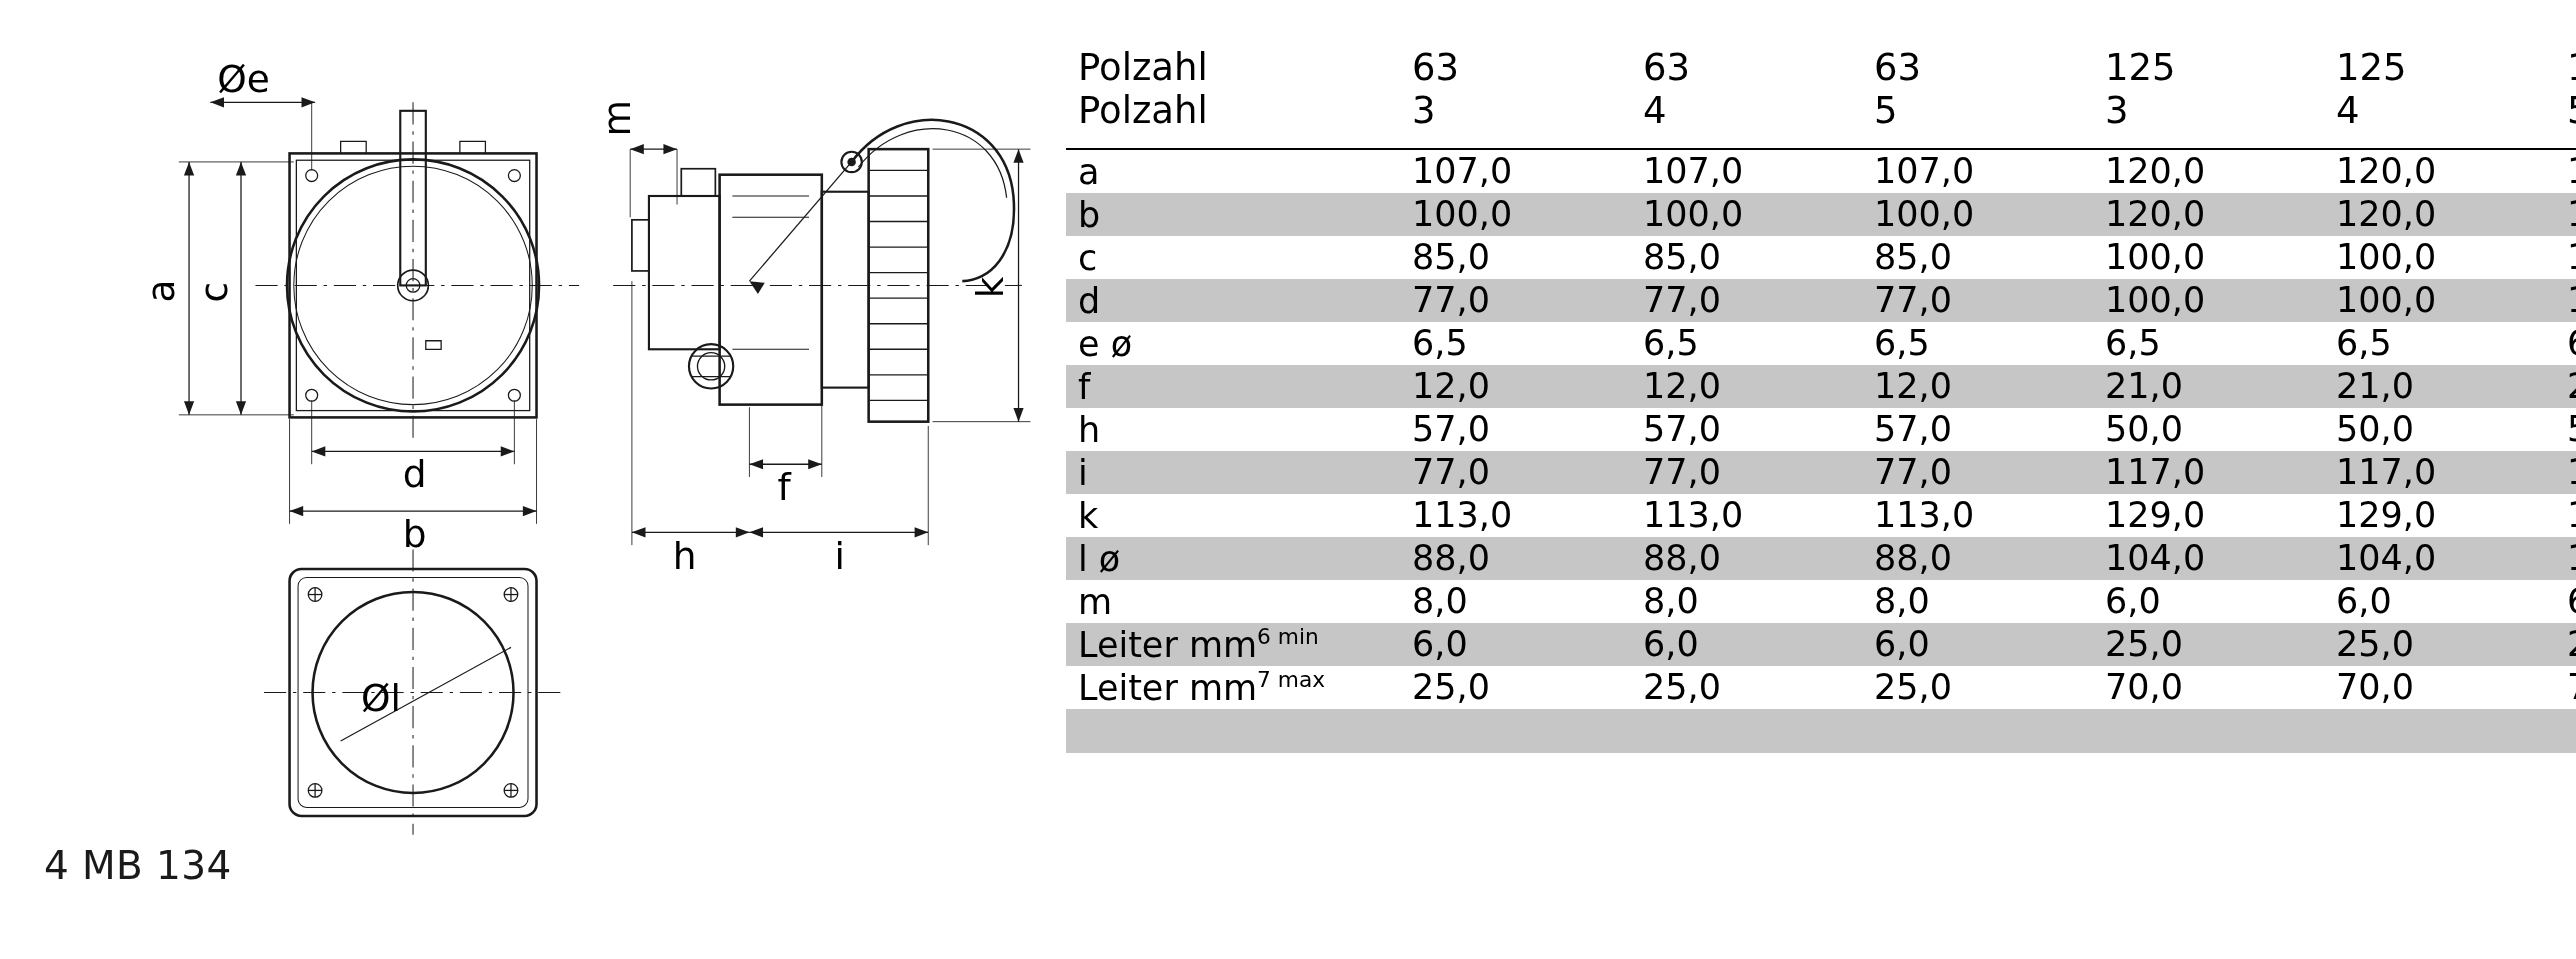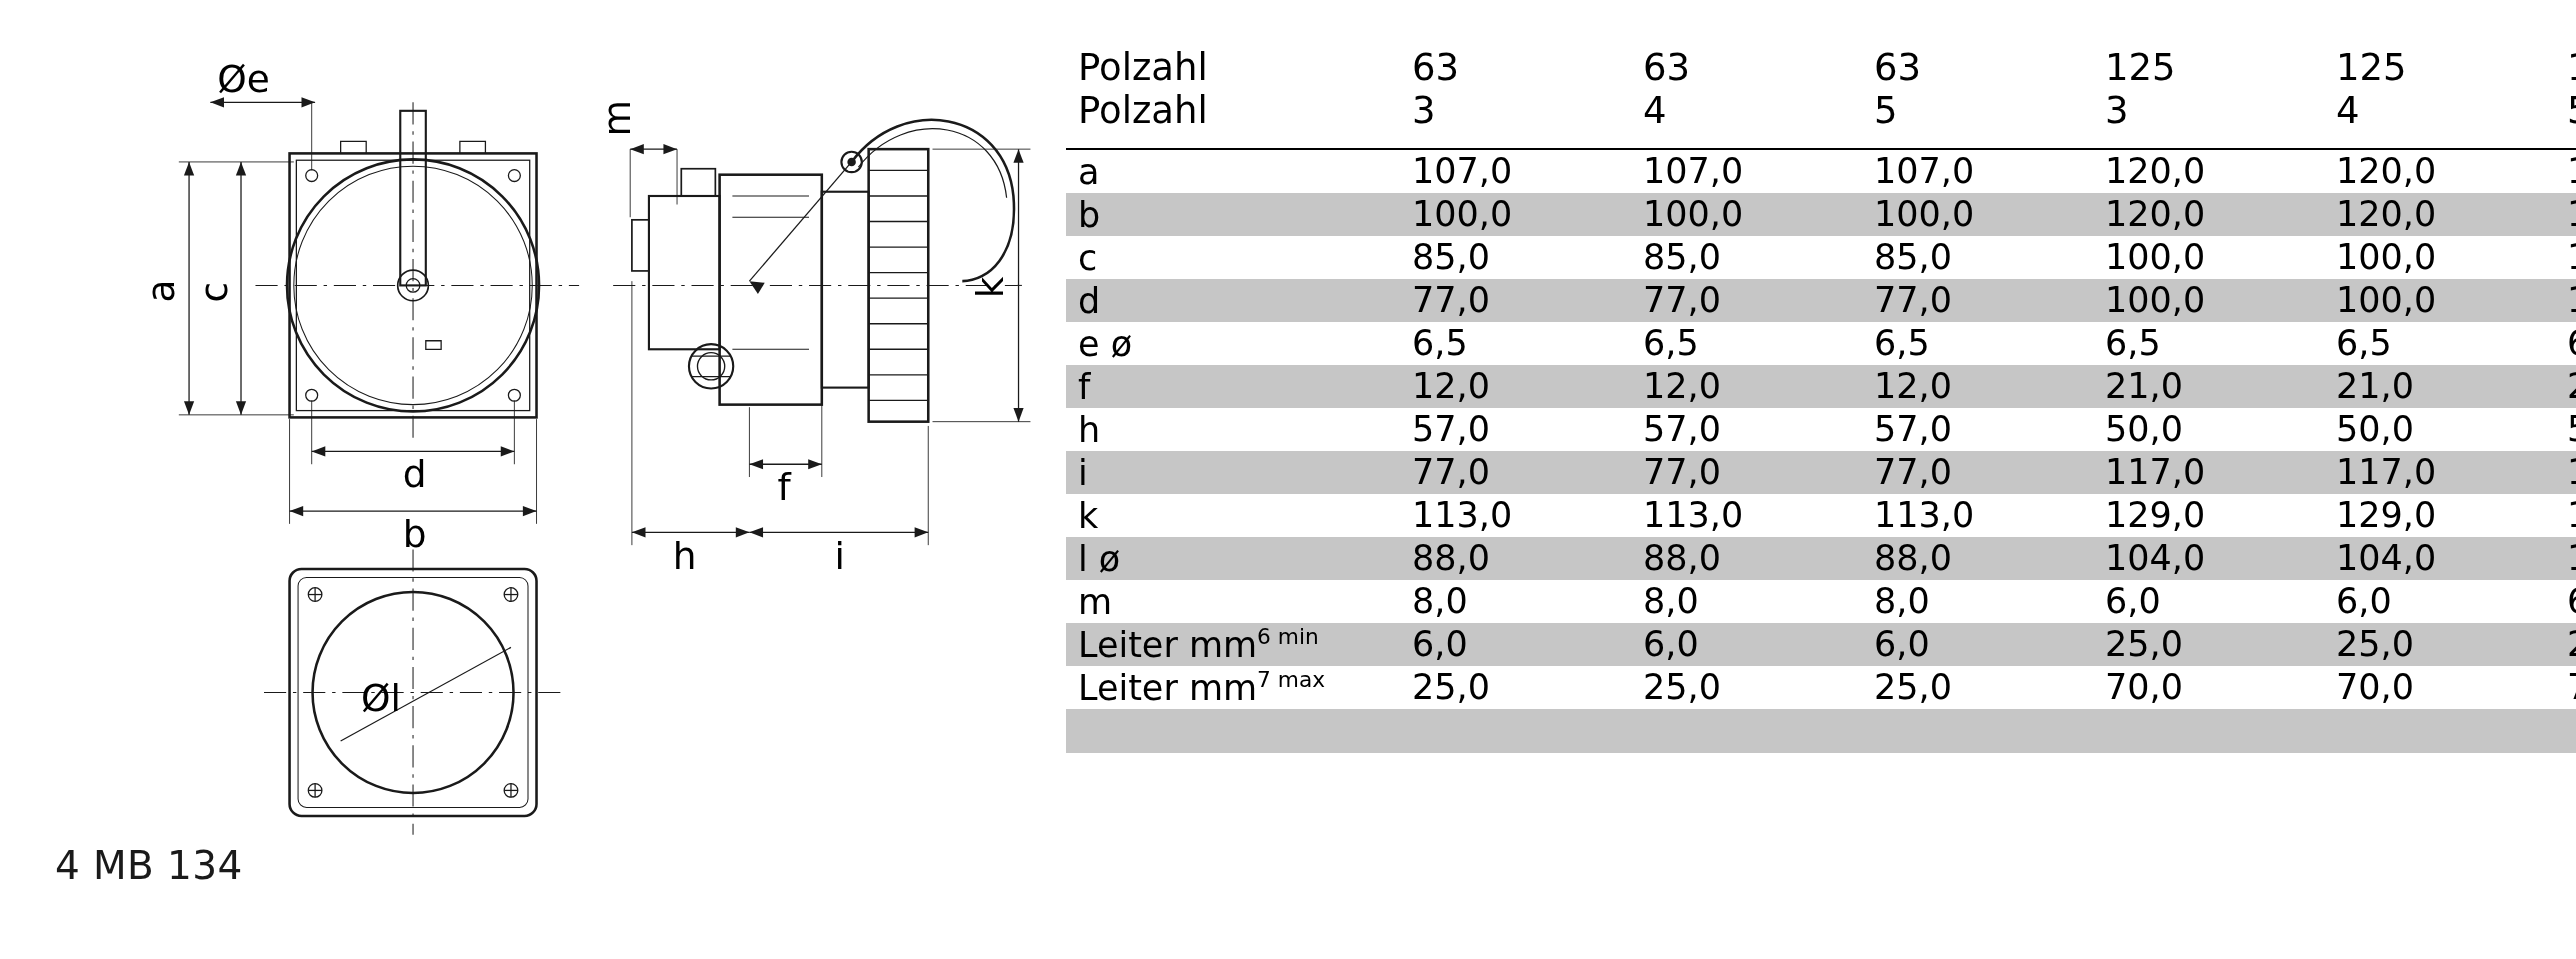--- a/index.html
+++ b/index.html
@@ -24,21 +24,21 @@
   
   .drawings {
     position: absolute;
     left: 0;
     top: 0;
     width: 1056px;
     height: 676px;
   }
   .drawing-caption {
     position: absolute;
-    left: 55px;
+    left: 44px;
     top: 843px;
     font-size: 39px;
     letter-spacing: 0.4px;
     color: #1a1a1a;
     white-space: nowrap;
   }
 
   
   .table-wrap {
     position: absolute;

